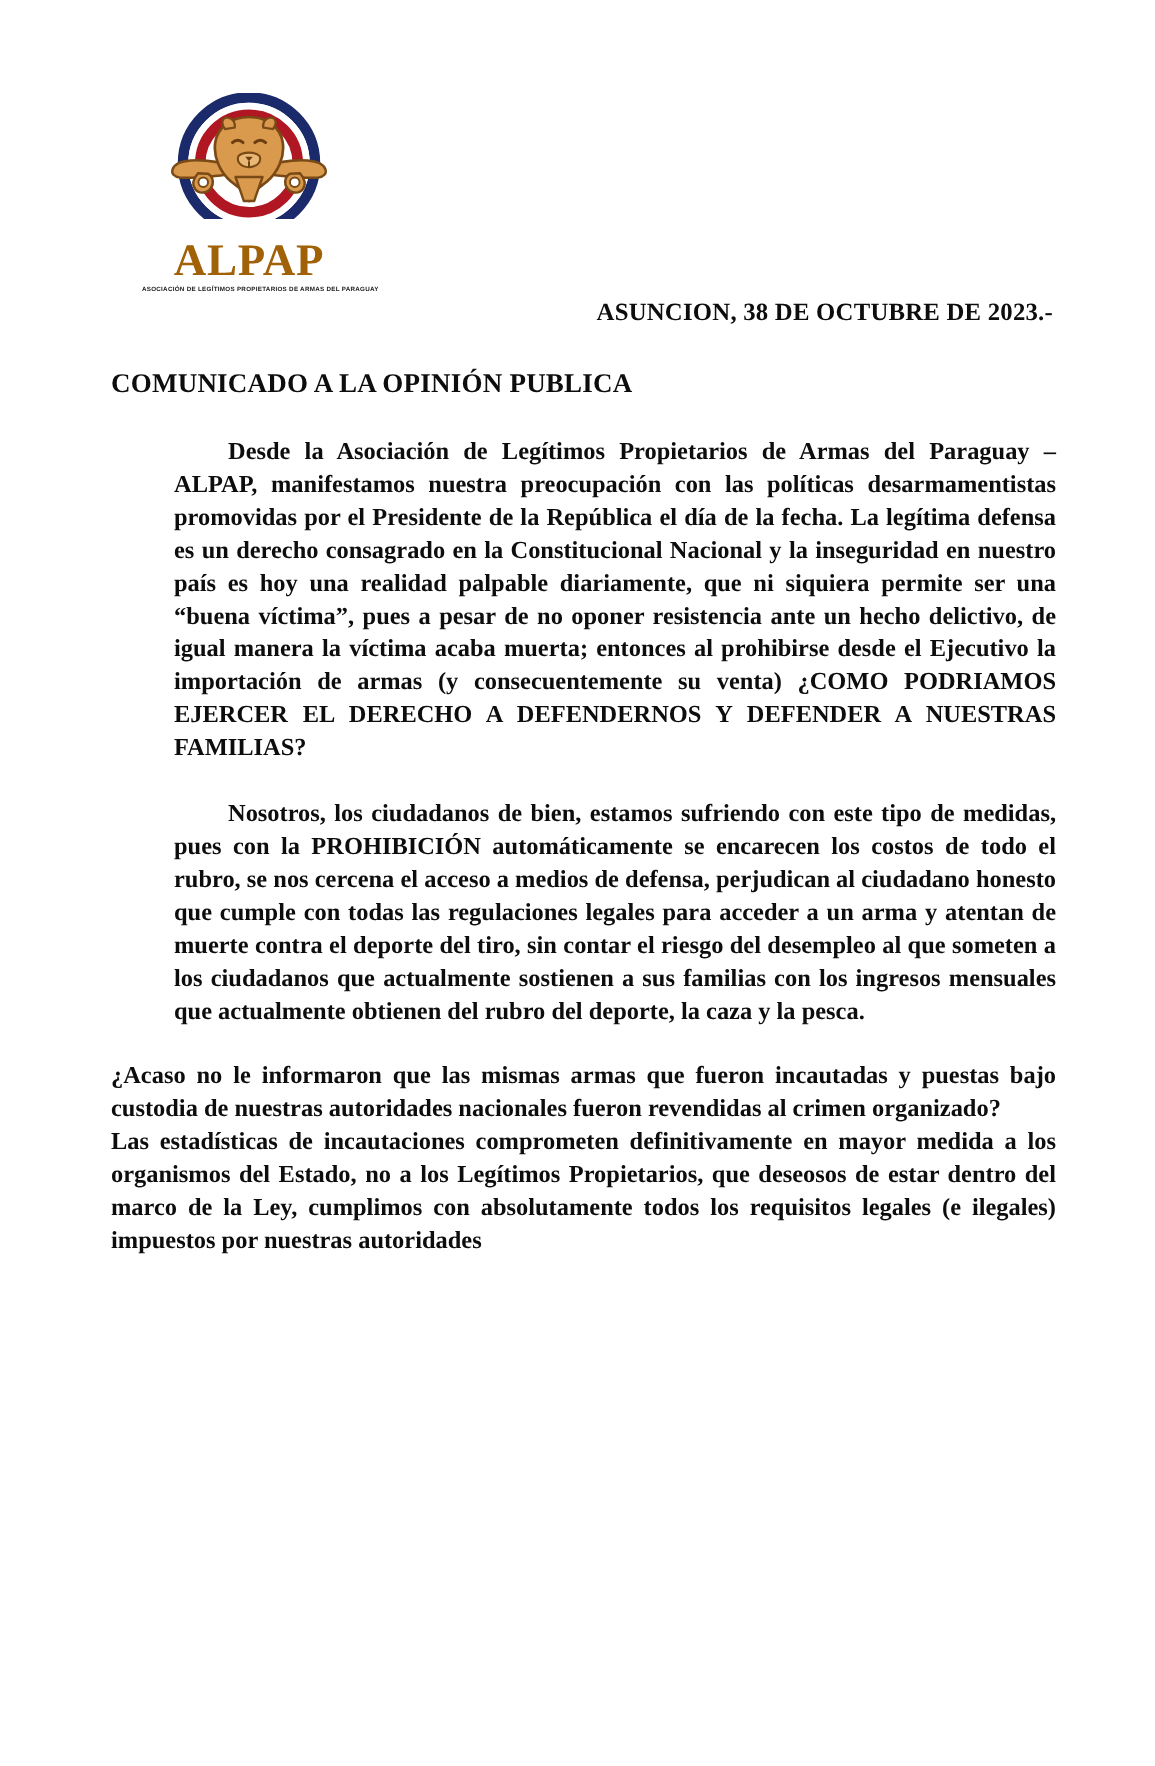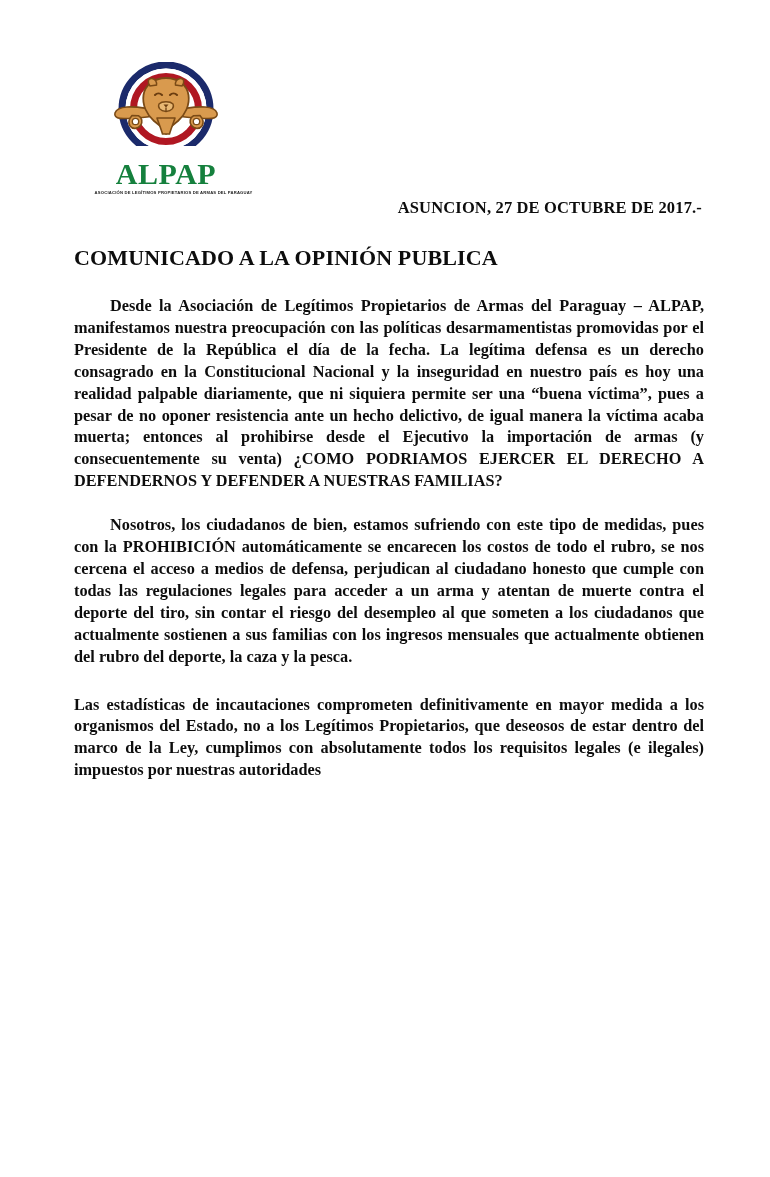--- a/index.html
+++ b/index.html
@@ -42,21 +42,21 @@
   .logo-svg { display: block; }
 
   .logo-wordmark {
     margin-top: 1px;
     text-align: center;
     font-family: "Liberation Serif", "DejaVu Serif", serif;
     font-weight: bold;
     font-size: 30px;
     letter-spacing: 0.5px;
     line-height: 1;
-    color: #15803d;
+    color: #a16207;
   }
   .logo-tagline {
     text-align: center;
     font-family: "Liberation Sans", "DejaVu Sans", sans-serif;
     font-weight: bold;
     font-size: 4.1px;
     letter-spacing: 0.18px;
     line-height: 1.2;
     color: #1a1a1a;
     margin-top: 2px;
@@ -76,38 +76,38 @@
     text-align: right;
     font-weight: bold;
     font-size: 16.5px;
     letter-spacing: 0.15px;
     margin: 0 0 27px 0;
     padding-right: 2px;
   }
 
   .headline {
     font-weight: bold;
-    font-size: 22px;
+    font-size: 18px;
     letter-spacing: 0.15px;
     margin: 11px 0 24px 0;
   }
 
   p.para {
     margin: 0 0 0 0;
     font-weight: bold;
     font-size: 16.3px;
     line-height: 1.345;
     text-align: justify;
     text-justify: inter-word;
     hyphens: none;
   }
   p.para.indent { text-indent: 36px; }
   p.para.indent-wide { text-indent: 44px; }
-  p.gap-lg { margin-bottom: 22px; }
-  p.gap-sm { margin-bottom: 0px; margin-top: 26px; }
+  p.gap-lg { margin-bottom: 22px; margin-left: 42px; }
+  p.gap-sm { margin-bottom: 0px; }
   p.gap-xs { margin-bottom: 2px; }
 
   .q-block p.para { margin-bottom: 0; }
 </style>
 </head>
 <body>
 
 <div class="page">
 
   <div class="letterhead">
@@ -159,31 +159,32 @@
       </svg>
     </div>
 
     <div class="logo-wordmark">ALPAP</div>
 
     <div class="logo-tagline">ASOCIACIÓN DE LEGÍTIMOS PROPIETARIOS DE ARMAS DEL PARAGUAY</div>
   </div>
 
   <div class="doc-body">
 
-    <div class="dateline">ASUNCION, 27 DE OCTUBRE DE 2017.-</div>
+    <div class="dateline">ASUNCION, 38 DE OCTUBRE DE 2023.-</div>
 
     <div class="headline">COMUNICADO A LA OPINIÓN PUBLICA</div>
 
     <p class="para indent gap-lg">Desde la Asociación de Legítimos Propietarios de Armas del Paraguay – ALPAP, manifestamos nuestra preocupación con las políticas desarmamentistas promovidas por el Presidente de la República el día de la fecha. La legítima defensa es un derecho consagrado en la Constitucional Nacional y la inseguridad en nuestro país es hoy una realidad palpable diariamente, que ni siquiera permite ser una “buena víctima”, pues a pesar de no oponer resistencia ante un hecho delictivo, de igual manera la víctima acaba muerta; entonces al prohibirse desde el Ejecutivo la importación de armas (y consecuentemente su venta) ¿COMO PODRIAMOS EJERCER EL DERECHO A DEFENDERNOS Y DEFENDER A NUESTRAS FAMILIAS?</p>
 
 
     <p class="para indent gap-lg">Nosotros, los ciudadanos de bien, estamos sufriendo con este tipo de medidas, pues con la PROHIBICIÓN automáticamente se encarecen los costos de todo el rubro, se nos cercena el acceso a medios de defensa, perjudican al ciudadano honesto que cumple con todas las regulaciones legales para acceder a un arma y atentan de muerte contra el deporte del tiro, sin contar el riesgo del desempleo al que someten a los ciudadanos que actualmente sostienen a sus familias con los ingresos mensuales que actualmente obtienen del rubro del deporte, la caza y la pesca.</p>
 
     <div class="q-block">
 
 
+      <p class="para gap-xs">¿Acaso no le informaron que las mismas armas que fueron incautadas y puestas bajo custodia de nuestras autoridades nacionales fueron revendidas al crimen organizado?</p>
 
     </div>
 
     <p class="para gap-sm">Las estadísticas de incautaciones comprometen definitivamente en mayor medida a los organismos del Estado, no a los Legítimos Propietarios, que deseosos de estar dentro del marco de la Ley, cumplimos con absolutamente todos los requisitos legales (e ilegales) impuestos por nuestras autoridades</p>
 
   </div>
 </div>
 
 </body></html>

